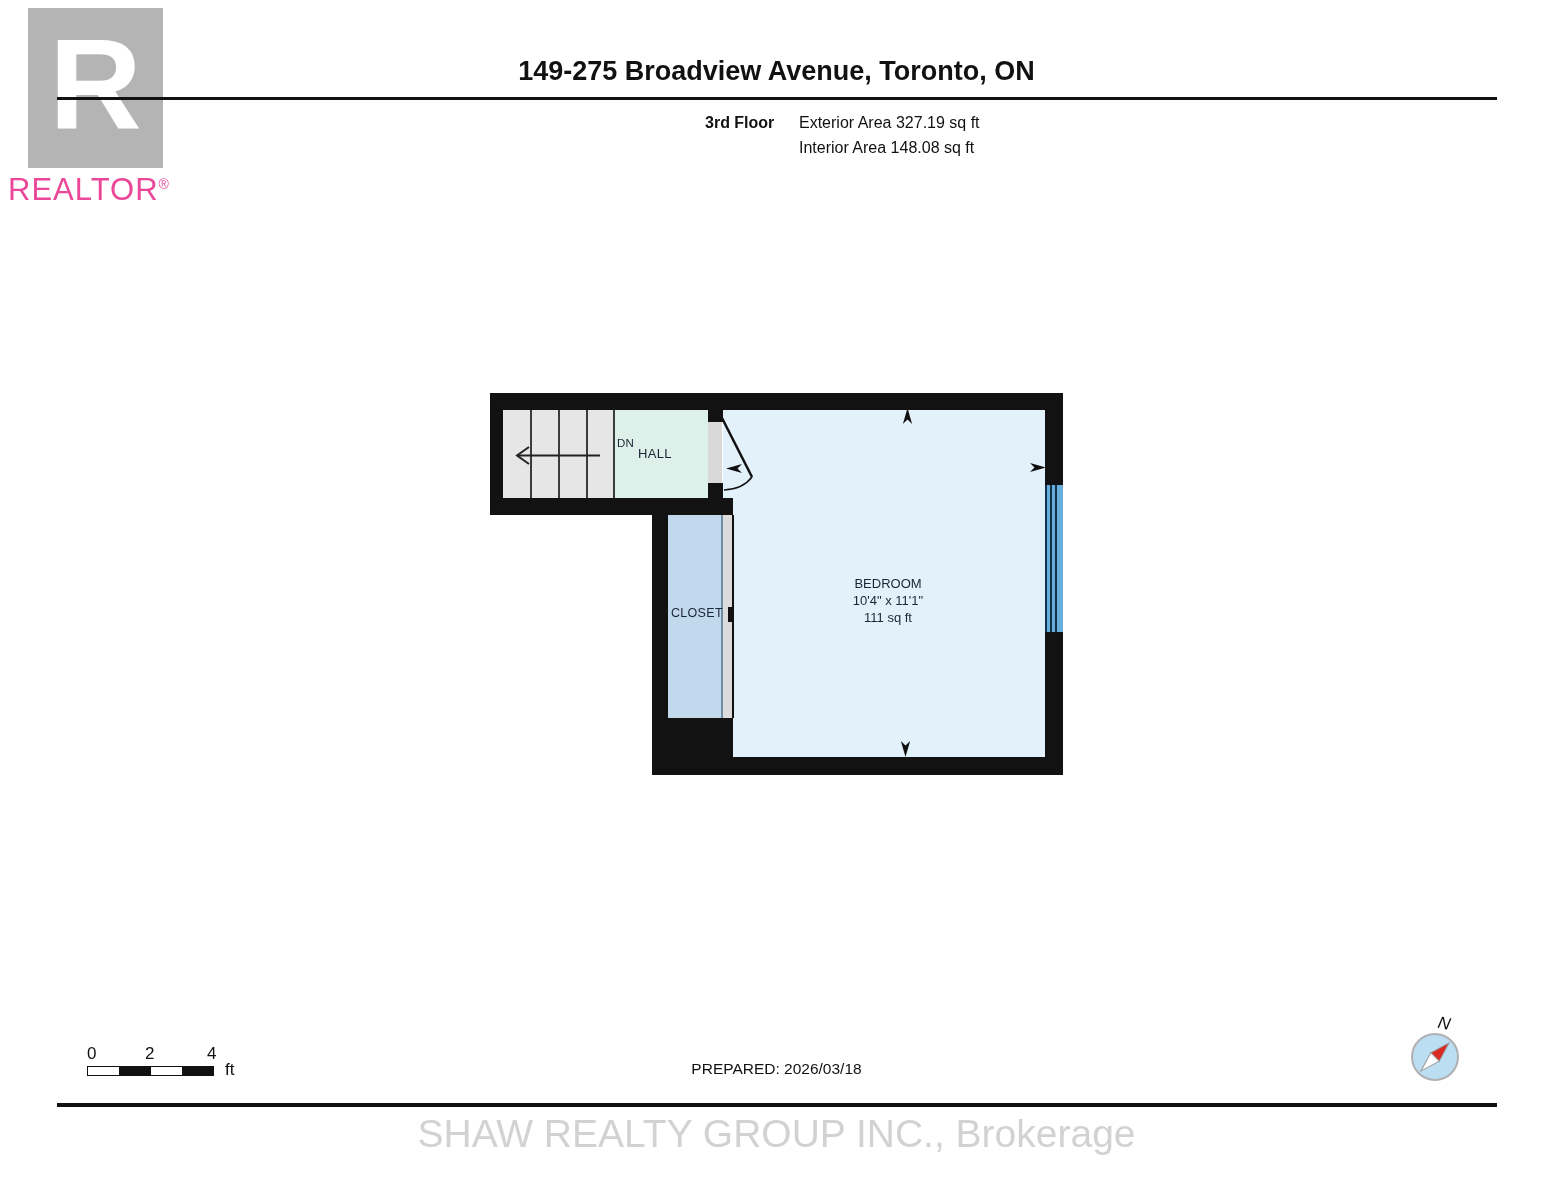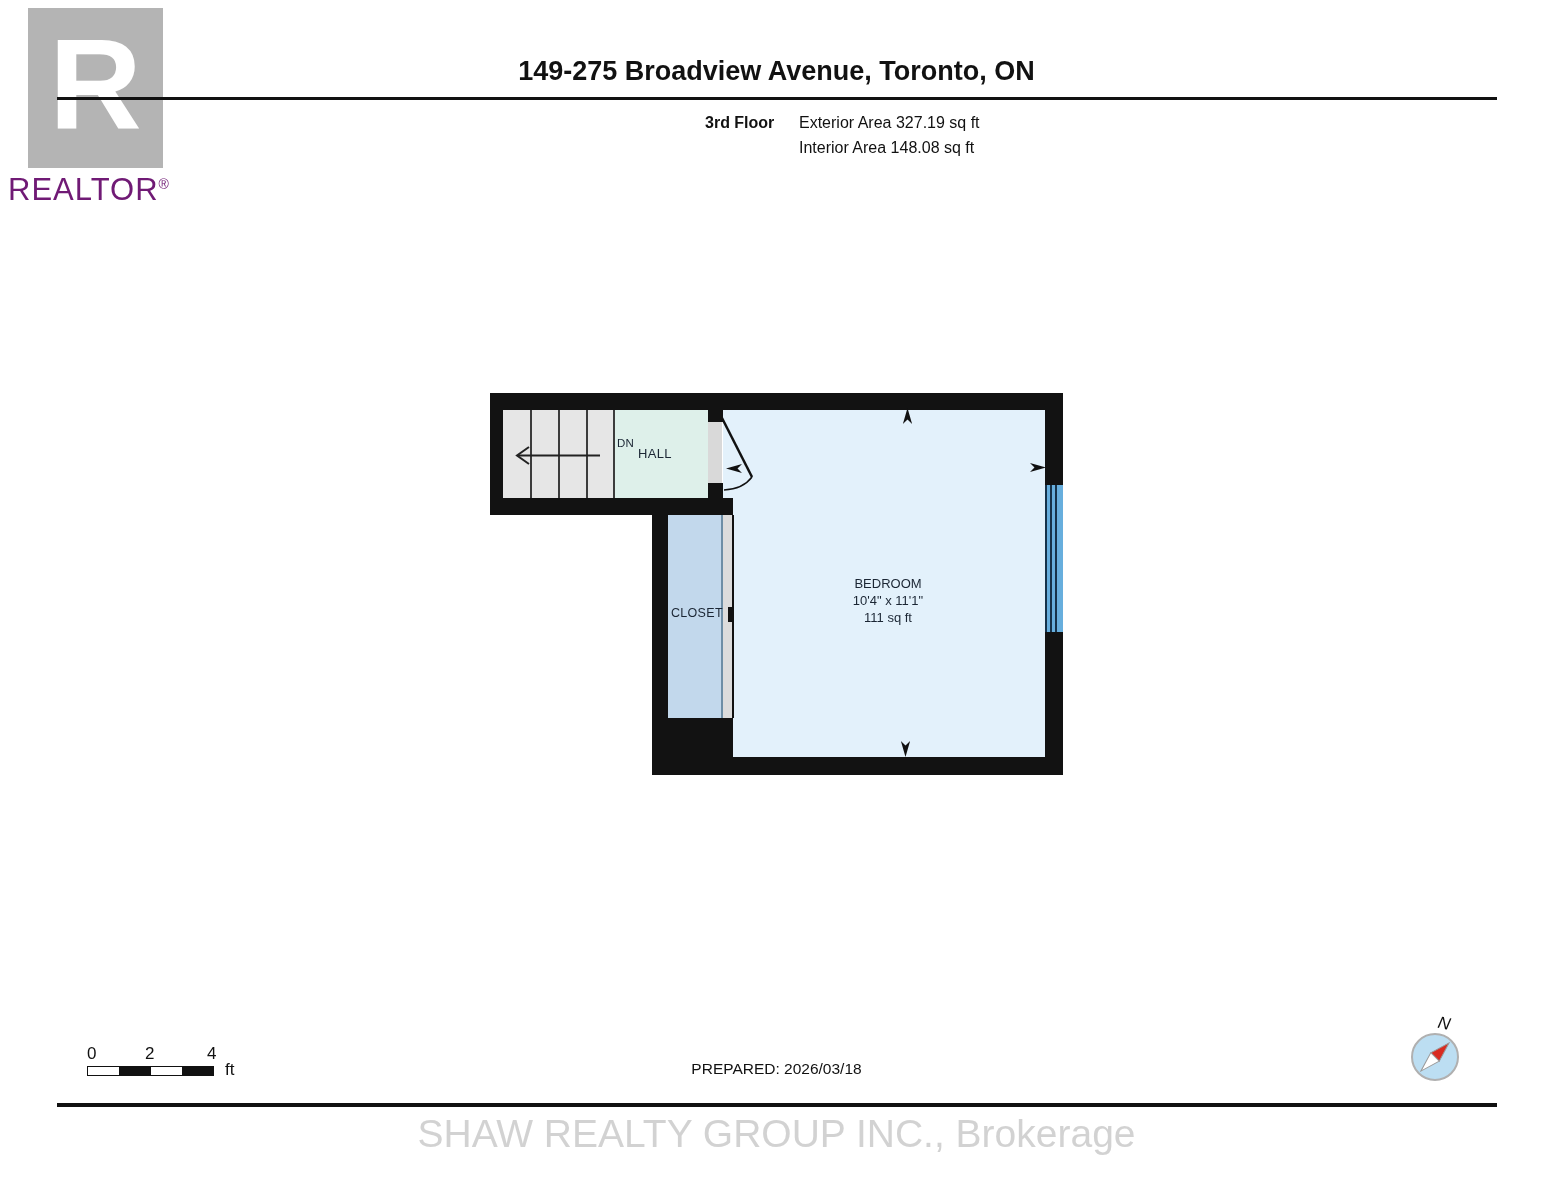--- a/index.html
+++ b/index.html
@@ -6,21 +6,21 @@
   html,body { width:1553px; height:1200px; background:#ffffff; overflow:hidden;
               font-family:"Liberation Sans", sans-serif; color:#111; }
   .abs { position:absolute; }
   #stage { position:relative; width:1553px; height:1200px; background:#fff; }
 
   
   #logo-block { left:28px; top:8px; width:135px; height:160px; background:#b4b4b4;
                 display:flex; align-items:center; justify-content:center; z-index:1; }
   #logo-letter { color:#fff; font-size:128px; font-weight:bold; line-height:1;
                  font-family:"Liberation Sans", sans-serif; margin-top:-6px; }
-  #logo-wordmark { left:8px; top:172px; width:180px; color:#701a75; font-size:31px;
+  #logo-wordmark { left:8px; top:172px; width:180px; color:#ec4899; font-size:31px;
                    letter-spacing:1px; font-weight:400; z-index:1; }
   #logo-wordmark sup { font-size:14px; }
   #page-title { left:0; right:0; top:56px; text-align:center; font-size:27px;
                 font-weight:bold; z-index:0; }
   #header-divider { left:57px; top:97px; width:1440px; height:3px; background:#111; z-index:2; }
   #floor-info { left:705px; top:110px; display:grid; grid-template-columns:75px auto;
                 column-gap:19px; font-size:16px; line-height:25px; }
   #floor-label { font-weight:bold; text-align:left; }
   #interior-area { grid-column:2; }
 

